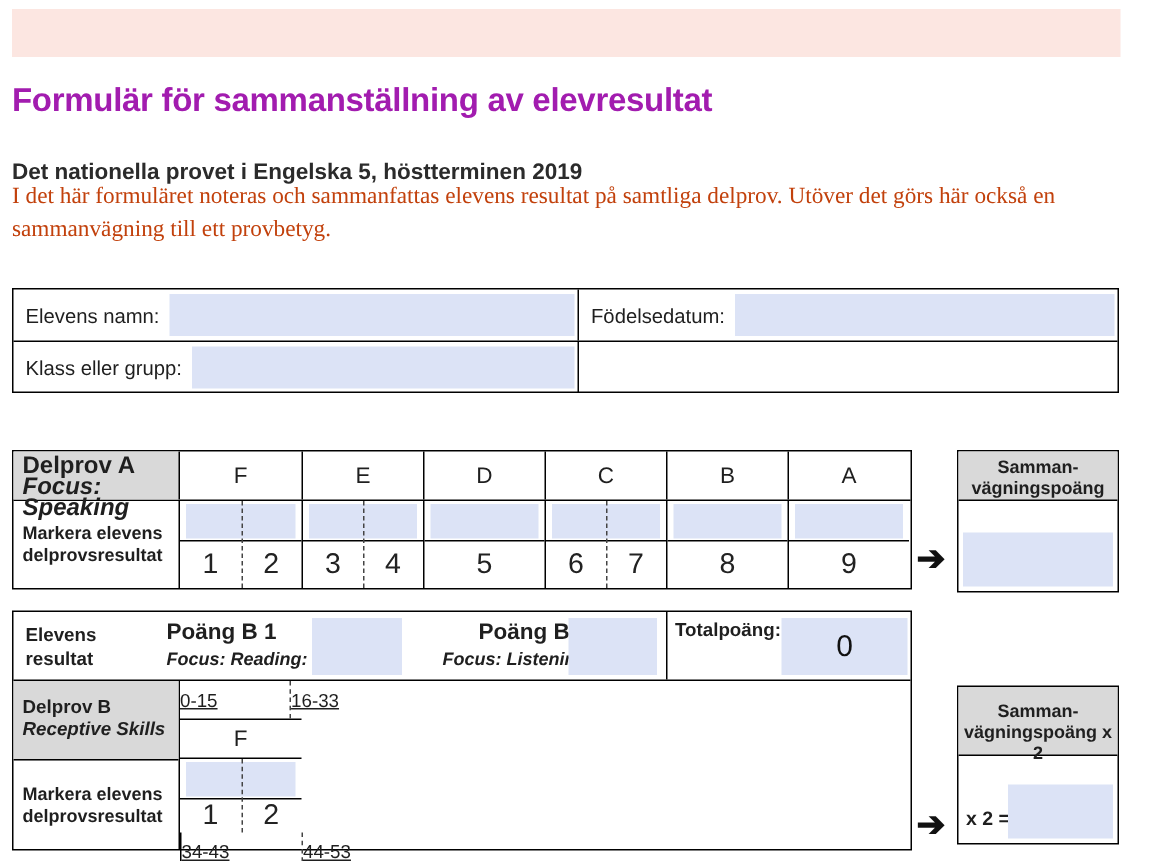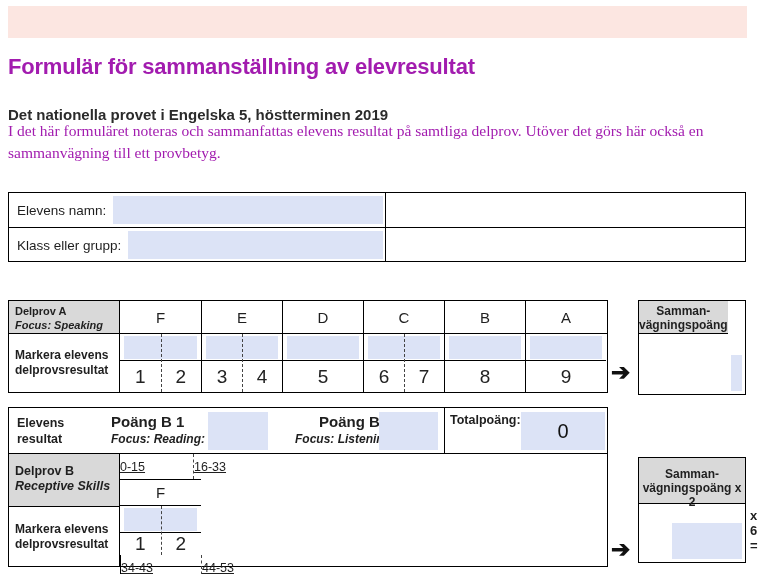--- a/index.html
+++ b/index.html
@@ -6,37 +6,37 @@
   body { background:#fff; }
   .page { position:relative; width:773px; height:574px; background:#ffffff;
           font-family:"Liberation Sans", sans-serif; color:#1f1f1f; overflow:hidden; }
 
   .banner { position:absolute; left:8px; top:6px; width:739px; height:32px; background:#fce6e1; }
 
   .title { position:absolute; left:8px; top:54px; font-size:22px; font-weight:700;
            color:#a21caf; letter-spacing:-0.2px; }
   .subtitle { position:absolute; left:8px; top:106px; font-size:15px; font-weight:700; color:#2b2b2b; }
   .intro { position:absolute; left:8px; top:120px; width:750px;
-           font-family:"Liberation Serif", serif; font-size:15.5px; line-height:22px; color:#a21caf; }
+           font-family:"Liberation Serif", serif; font-size:15.5px; line-height:22px; color:#c2410c; }
 
   
   .info-table { position:absolute; left:8px; top:192px; width:738px; height:70px;
                 border:1.5px solid #000; display:flex; flex-direction:column; background:#fff; }
   .info-row { display:flex; flex:1; }
   .info-row + .info-row { border-top:1.5px solid #000; }
   .info-cell { display:flex; align-items:center; }
   .info-cell.cleft { width:377px; border-right:1.5px solid #000; }
   .info-cell.cright { flex:1; }
   .info-label { font-size:13.5px; padding-left:8px; white-space:nowrap; }
   .blue-field { flex:1; height:28px; background:#dce3f6; margin:3px 2px 3px 7px; }
 
   
   .gtable { position:absolute; left:8px; width:600px; border:1.5px solid #000; background:#fff; }
   .gray-cell { width:111px; border-right:1px solid #000; background:#d9d9d9;
-               padding:3px 0 0 6px; font-size:11px; font-weight:700; line-height:14px; }
+               padding:3px 0 0 6px; font-size:16px; font-weight:700; line-height:14px; }
   .focus-line { font-style:italic; }
   .letters { flex:1; display:flex; }
   .letter { width:81px; display:flex; align-items:center; justify-content:center; font-size:15px; }
   .letter + .letter { border-left:1px solid #000; }
   .mark-label { width:111px; border-right:1px solid #000; display:flex; align-items:center;
                 padding:0 6px; font-size:12px; font-weight:700; line-height:15px; }
   .groups { flex:1; display:flex; }
   .ggroup { width:81px; position:relative; display:flex; flex-direction:column; }
   .ggroup + .ggroup { border-left:1px solid #000; }
   .blue-zone { height:26px; position:relative; }
@@ -70,21 +70,21 @@
   .pb-gray { height:53px; border-bottom:1px solid #000; background:#d9d9d9;
              padding:10px 0 0 6px; font-size:12.5px; font-weight:700; line-height:15px; }
   .pb-mark { flex:1; display:flex; align-items:center; padding:0 6px; font-size:12px; font-weight:700; line-height:15px; }
   .ranges { height:26px; border-bottom:1px solid #000; display:flex; }
   .range { flex:1; display:flex; align-items:center; justify-content:center; font-size:12.5px; white-space:nowrap;text-decoration:underline; }
   .range + .range { border-left:1px dashed #444;margin-left:48px; }
   .gletter { height:26px; border-bottom:1px solid #000; display:flex; align-items:center; justify-content:center; font-size:15px; }
 
   
   .wbox { position:absolute; left:638px; width:108px; border:1.5px solid #000; background:#fff;
-          display:flex; flex-direction:row; }
+          display:flex; flex-direction:column; }
   .wbox-a { top:300px; height:95px; }
   .wbox-b { top:457px; height:106px; }
   .whead { background:#d9d9d9; border-bottom:1px solid #000; text-align:center;
            font-size:12px; font-weight:700; line-height:14px; }
   .whead-a { height:33px; padding-top:3px; }
   .whead-b { height:46px; padding-top:9px; }
   .wbody { flex:1; position:relative; }
   .wblue-a { position:absolute; left:3px; right:3px; bottom:3px; height:36px; background:#dce3f6; }
   .wblue-b { position:absolute; right:3px; bottom:3px; width:70px; height:36px; background:#dce3f6; }
   .mult { position:absolute; left:5px; bottom:9px; font-size:13px; font-weight:700; }
@@ -101,20 +101,24 @@
   <div class="banner"></div>
 
   <div class="title">Formulär för sammanställning av elevresultat</div>
   <div class="subtitle">Det nationella provet i Engelska 5, höstterminen 2019</div>
   <div class="intro">I det här formuläret noteras och sammanfattas elevens resultat på samtliga delprov. Utöver det görs här också en sammanvägning till ett provbetyg.</div>
 
   <div class="info-table">
     <div class="info-row">
       <div class="info-cell cleft">
         <span class="info-label">Elevens namn:</span>
+        <div class="blue-field"></div>
+      </div>
+      <div class="info-cell cright">
+        <span class="info-label">Födelsedatum:</span>
         <div class="blue-field"></div>
       </div>
     </div>
     <div class="info-row">
       <div class="info-cell cleft">
         <span class="info-label">Klass eller grupp:</span>
         <div class="blue-field"></div>
       </div>
     </div>
   </div>
@@ -257,18 +261,18 @@
   </div>
 
   <div class="arrow arrow-b">➔</div>
 
   <div class="wbox wbox-b">
     <div class="whead whead-b">
       <div>Samman-</div>
       <div>vägningspoäng x 2</div>
     </div>
     <div class="wbody">
-      <div class="mult">x 6 =</div>
+      <div class="mult">x 2 =</div>
       <div class="wblue-b"></div>
     </div>
   </div>
 
 </div>
 
 </body></html>

